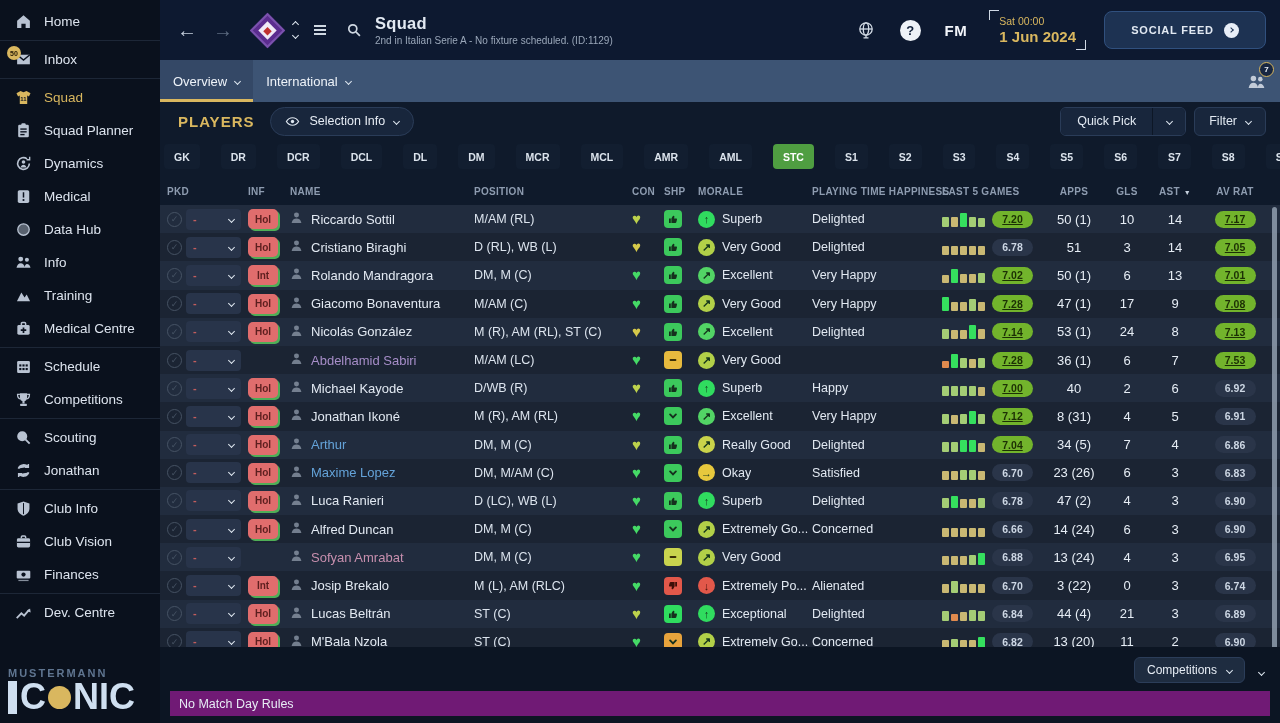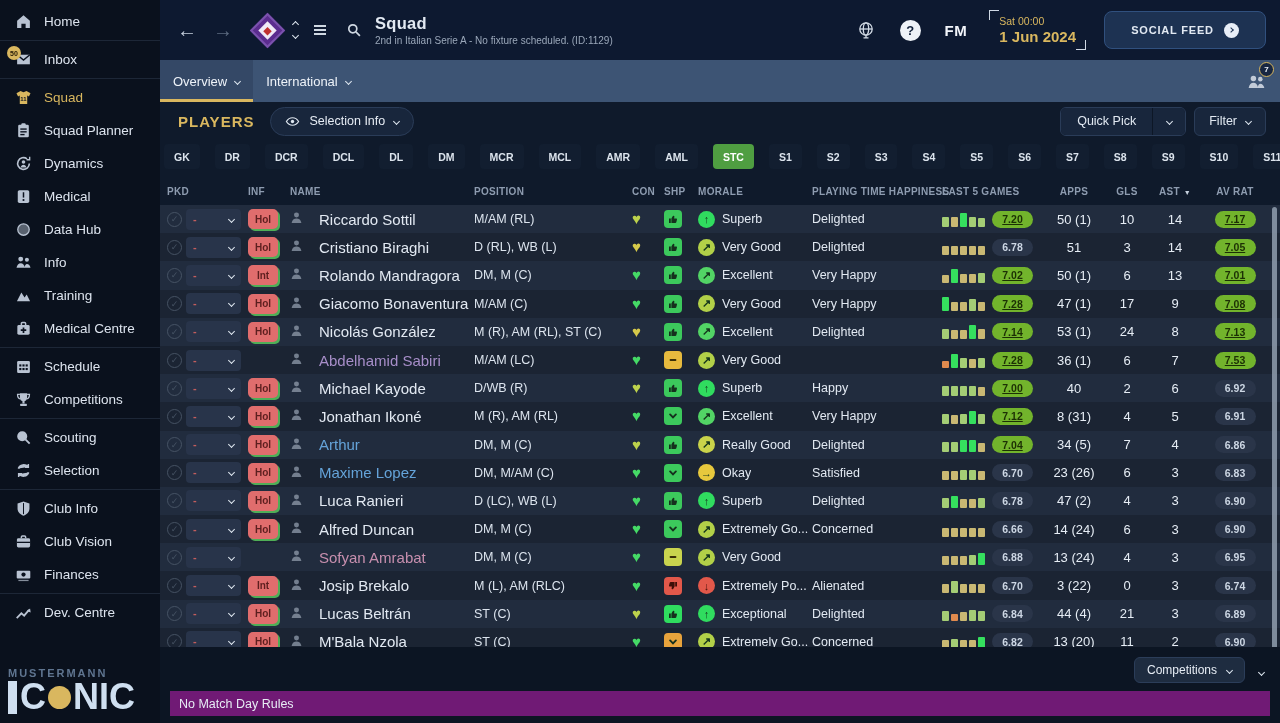--- a/index.html
+++ b/index.html
@@ -68,21 +68,21 @@
   .toolbar { height:38px; display:flex; align-items:center; padding:0 14px 0 18px; gap:16px; }
   .players-title { color:#d9b75f; font-weight:bold; font-size:15px; letter-spacing:1px; }
   .btn-pill { height:29px; border-radius:15px; background:#18263c; border:1px solid #2a3c58; display:flex; align-items:center; gap:9px; padding:0 14px; font-size:12.5px; color:#e6ecf4; cursor:pointer; }
   .eye-ic { width:15px; height:15px; }
   .toolbar-right { margin-left:auto; display:flex; gap:8px; align-items:center; }
   .btn-split { display:flex; height:29px; border-radius:6px; overflow:hidden; border:1px solid #2a3c58; cursor:pointer; }
   .btn-split .main-part { background:#18263c; padding:0 16px; display:flex; align-items:center; font-size:12.5px; }
   .btn-split .chev-part { background:#18263c; border-left:1px solid #0d1726; width:33px; display:flex; align-items:center; justify-content:center; }
   .btn-plain { height:29px; border-radius:6px; background:#18263c; border:1px solid #2a3c58; display:flex; align-items:center; gap:9px; padding:0 14px; font-size:12.5px; cursor:pointer; }
 
-  .chips { display:flex; gap:15px; padding:4px 4px 8px 4px; align-items:flex-end; }
+  .chips { display:flex; gap:21px; padding:4px 4px 8px 4px; align-items:flex-end; }
   .chip { height:25px; padding:0 10px; background:#121e30; border-radius:4px; font-size:10.5px; font-weight:bold; color:#dbe3ec; display:flex; align-items:center; justify-content:center; cursor:pointer; }
   .chip.active { background:#4f9e41; color:#fff; }
 
   .grid14 { display:grid; grid-template-columns:26px 62px 42px 184px 158px 32px 34px 114px 130px 102px 60px 46px 50px 70px; align-items:center; }
   .table-head { height:28px; font-size:10px; font-weight:bold; color:#8e9cb0; letter-spacing:.3px; }
   .th { white-space:nowrap; overflow:visible; cursor:pointer; }
   .th.c { text-align:center; }
   .th-pkd { padding-left:7px; grid-column:1 / 3; }
   .sort-arrow { font-size:7px; color:#c6d0dd; margin-left:4px; }
 
@@ -92,21 +92,21 @@
   .row:nth-child(even) { background:#1b2433; }
   .cb { width:15px; height:15px; border:1.5px solid #4d5a6b; border-radius:50%; color:#4d5a6b; font-size:9px; display:flex; align-items:center; justify-content:center; margin-left:7px; opacity:.85; }
   .pick { width:55px; height:21px; background:#28344a; border-radius:4px; display:flex; align-items:center; justify-content:space-between; padding:0 7px; }
   .pick .dash { color:#c25d5d; font-weight:bold; font-size:11px; line-height:1; }
   .pick .chev { width:5px; height:5px; }
   .inf-badge { position:relative; width:30px; height:20px; }
   .inf-badge::before { content:""; position:absolute; left:2px; top:2px; width:30px; height:20px; background:#4fae57; border-radius:5px; }
   .inf-chip { position:absolute; inset:0; background:#e06d6d; border-radius:5px; color:#5d1f1f; font-size:10px; font-weight:bold; display:flex; align-items:center; justify-content:center; }
   .name-cell { display:flex; align-items:center; gap:8px; overflow:hidden; white-space:nowrap; }
   .face-ic { flex:none; width:13px; height:13px; opacity:.8; }
-  .nm { font-size:15px; color:#e2e9f2;margin-left:8px; }
+  .nm { font-size:13px; color:#e2e9f2; }
   .nm.b { color:#64a3d9; } .nm.p { color:#a78ec9; } .nm.k { color:#c78fae; }
   .pos { font-size:12.5px; color:#dce4ee; white-space:nowrap; overflow:hidden; }
   .heart { font-size:15px; line-height:1; }
   .shp-box { width:18px; height:18px; border-radius:4px; display:flex; align-items:center; justify-content:center; }
   .mor-cell { display:flex; align-items:center; gap:7px; white-space:nowrap; overflow:hidden; }
   .mor-ic { width:17px; height:17px; border-radius:50%; display:flex; align-items:center; justify-content:center; font-size:11px; font-weight:bold; flex:none; }
   .mor-lb, .hap { font-size:12.5px; color:#e2e9f2; white-space:nowrap; overflow:hidden; }
   .l5 { display:flex; align-items:center; gap:7px; }
   .bars { display:flex; align-items:flex-end; gap:2px; height:15px; }
   .bar { width:7px; border-radius:1px; }
@@ -269,21 +269,21 @@
       </div>
       <div class="sb-item">
         <span class="sb-ic">
           <svg viewBox="0 0 16 16" fill="none" stroke="currentColor" stroke-width="1.6">
             <path d="M3.2 6.2a5.2 5.2 0 0 1 9-1.4"></path>
             <path d="M12.6 1.8v3.2H9.4" stroke-width="1.3"></path>
             <path d="M12.8 9.8a5.2 5.2 0 0 1-9 1.4"></path>
             <path d="M3.4 14.2V11h3.2" stroke-width="1.3"></path>
           </svg>
         </span>
-        <span>Selection</span>
+        <span>Jonathan</span>
       </div>
       <div class="sb-div"></div>
       <div class="sb-item">
         <span class="sb-ic">
           <svg viewBox="0 0 16 16">
             <path d="M8 1.4 13.6 3.4V8c0 3.4-2.4 5.6-5.6 6.8C4.8 13.6 2.4 11.4 2.4 8V3.4Z"></path>
             <path d="M8 2.9v10.4" stroke="#0a111e" stroke-width="1" fill="none"></path>
           </svg>
         </span>
         <span>Club Info</span>

